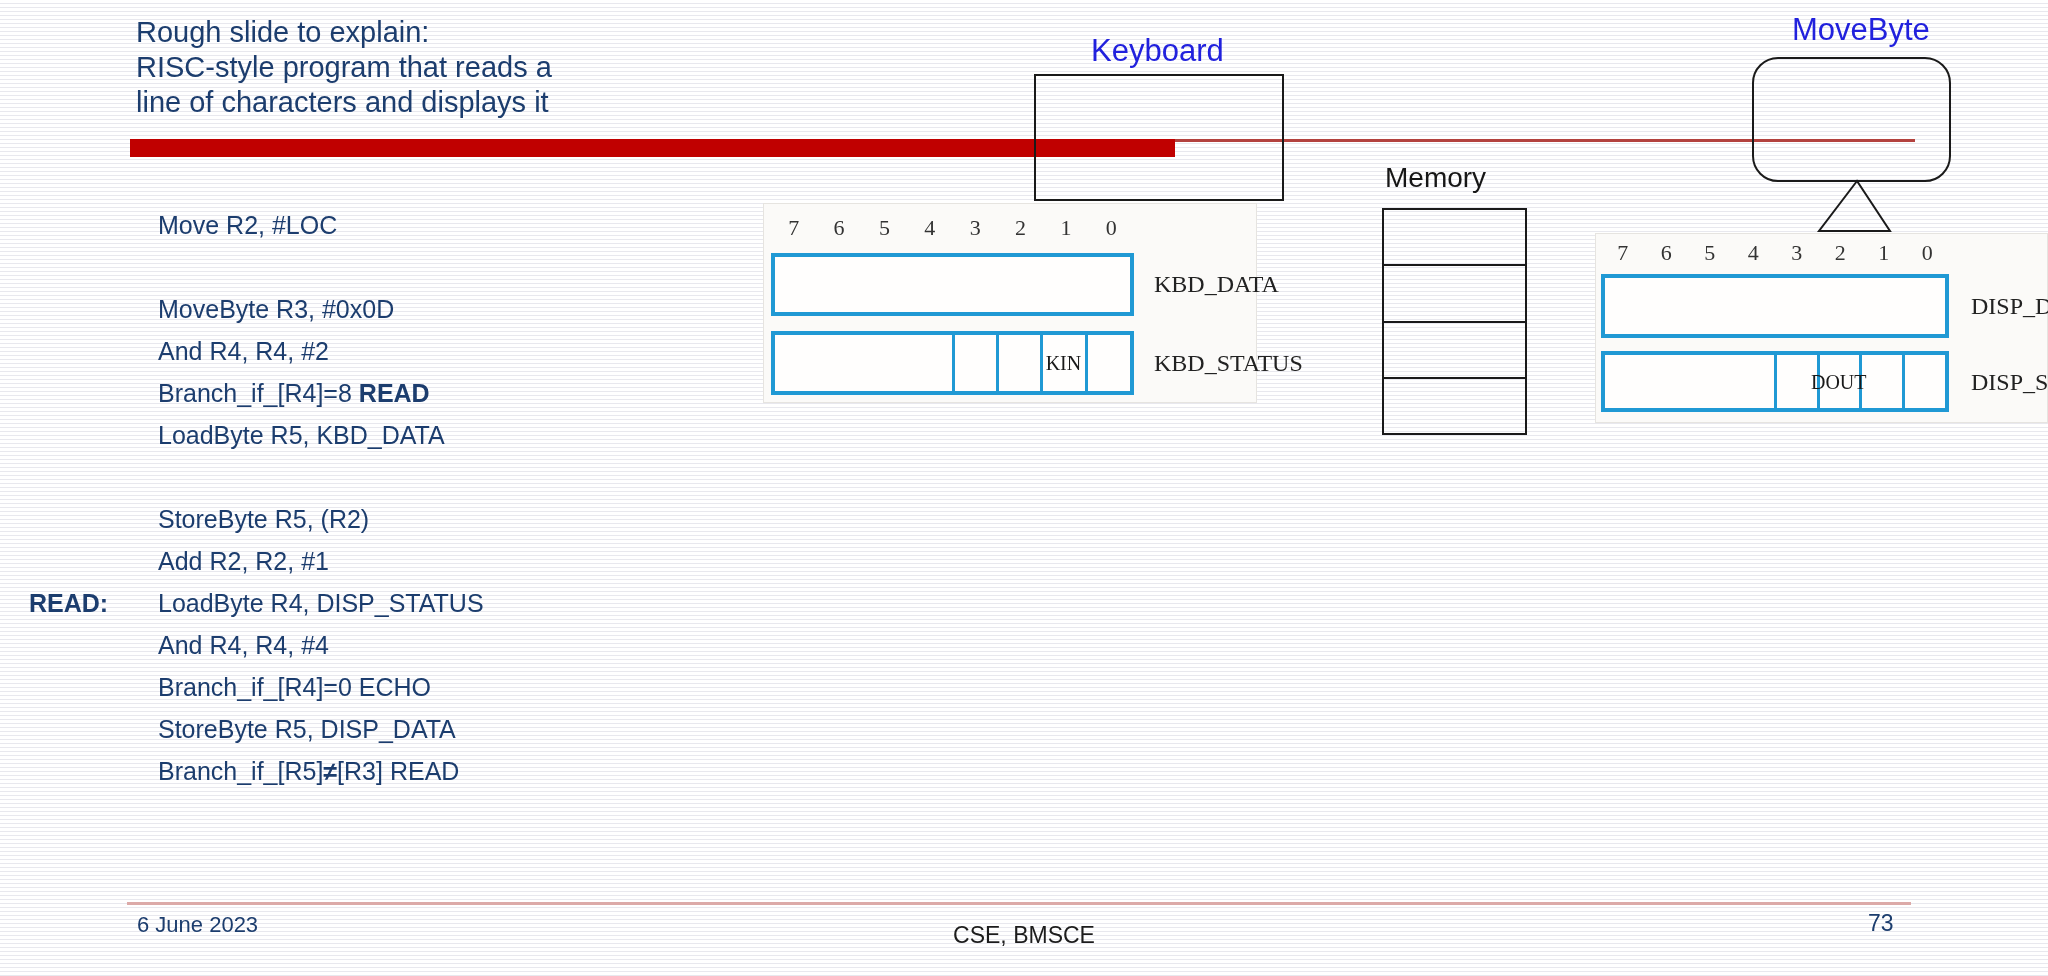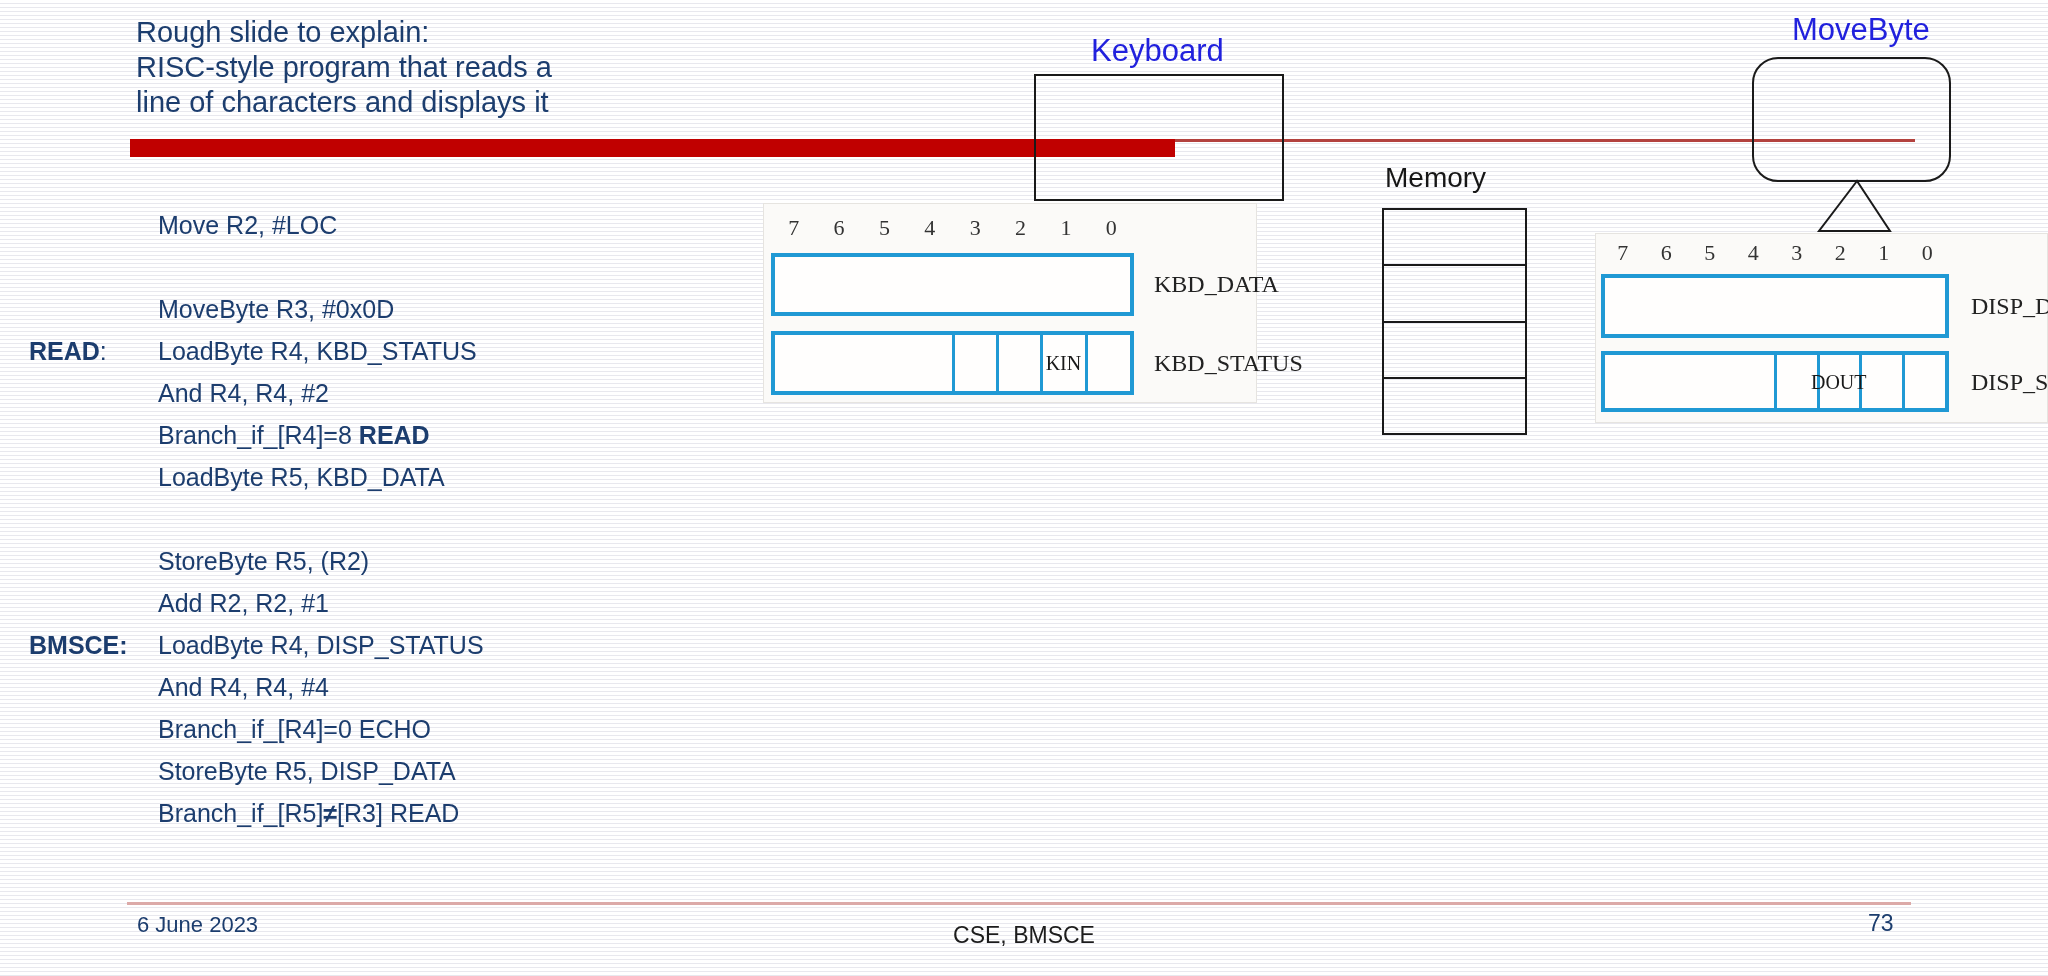--- a/index.html
+++ b/index.html
@@ -82,28 +82,27 @@
   <div class="title">Rough slide to explain:
 RISC-style program that reads a
 line of characters and displays it</div>
   <div class="red-bar"></div>
   <div class="red-line"></div>
 
   <div class="code-block" id="code-block">
       <div class="code-line"><div class="code-text"><span>Move R2, #LOC</span></div></div>
       <div class="code-line"><div class="code-text"></div></div>
       <div class="code-line"><div class="code-text"><span>MoveByte R3, #0x0D</span></div></div>
-      <div class="code-line"><div class="code-label"><span style="font-weight: 700;">READ</span><span>:</span></div><div class="code-text"><span>LoadByte R4, KBD_STATUS</span></div></div>
       <div class="code-line"><div class="code-text"><span>And R4, R4, #2</span></div></div>
       <div class="code-line"><div class="code-text"><span>Branch_if_[R4]=8 </span><span style="font-weight: 700;">READ</span></div></div>
       <div class="code-line"><div class="code-text"><span>LoadByte R5, KBD_DATA</span></div></div>
       <div class="code-line"><div class="code-text"></div></div>
       <div class="code-line"><div class="code-text"><span>StoreByte R5, (R2)</span></div></div>
       <div class="code-line"><div class="code-text"><span>Add R2, R2, #1</span></div></div>
-      <div class="code-line"><div class="code-label"><span style="font-weight: 700;">BMSCE:</span></div><div class="code-text"><span>LoadByte R4, DISP_STATUS</span></div></div>
+      <div class="code-line"><div class="code-label"><span style="font-weight: 700;">READ:</span></div><div class="code-text"><span>LoadByte R4, DISP_STATUS</span></div></div>
       <div class="code-line"><div class="code-text"><span>And R4, R4, #4</span></div></div>
       <div class="code-line"><div class="code-text"><span>Branch_if_[R4]=0 ECHO</span></div></div>
       <div class="code-line"><div class="code-text"><span>StoreByte R5, DISP_DATA</span></div></div>
       <div class="code-line"><div class="code-text"><span>Branch_if_[R5]</span><span style="font-weight: 700;">≠</span><span>[R3] READ</span></div></div>
     </div>
 
   <div class="kbd-label">Keyboard</div>
   <div class="kbd-box"></div>
 
   <div class="monitor-label">MoveByte</div>

